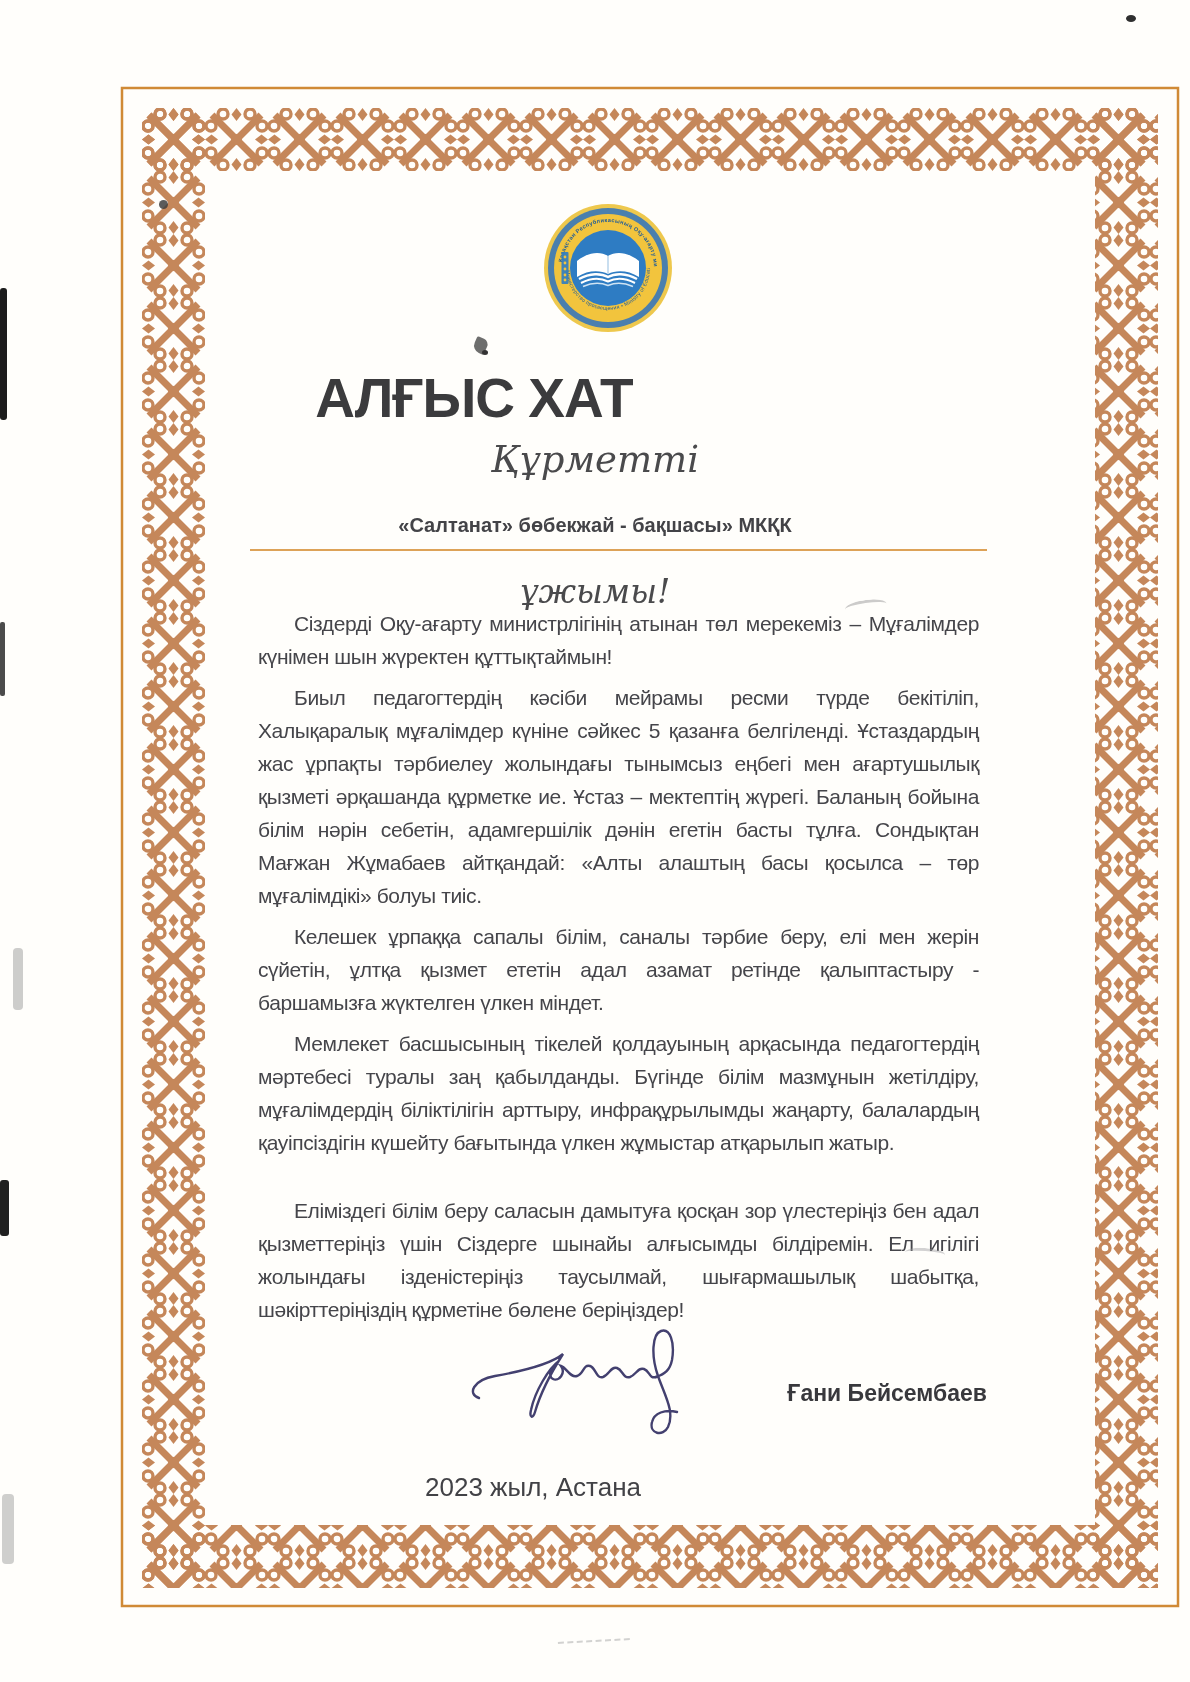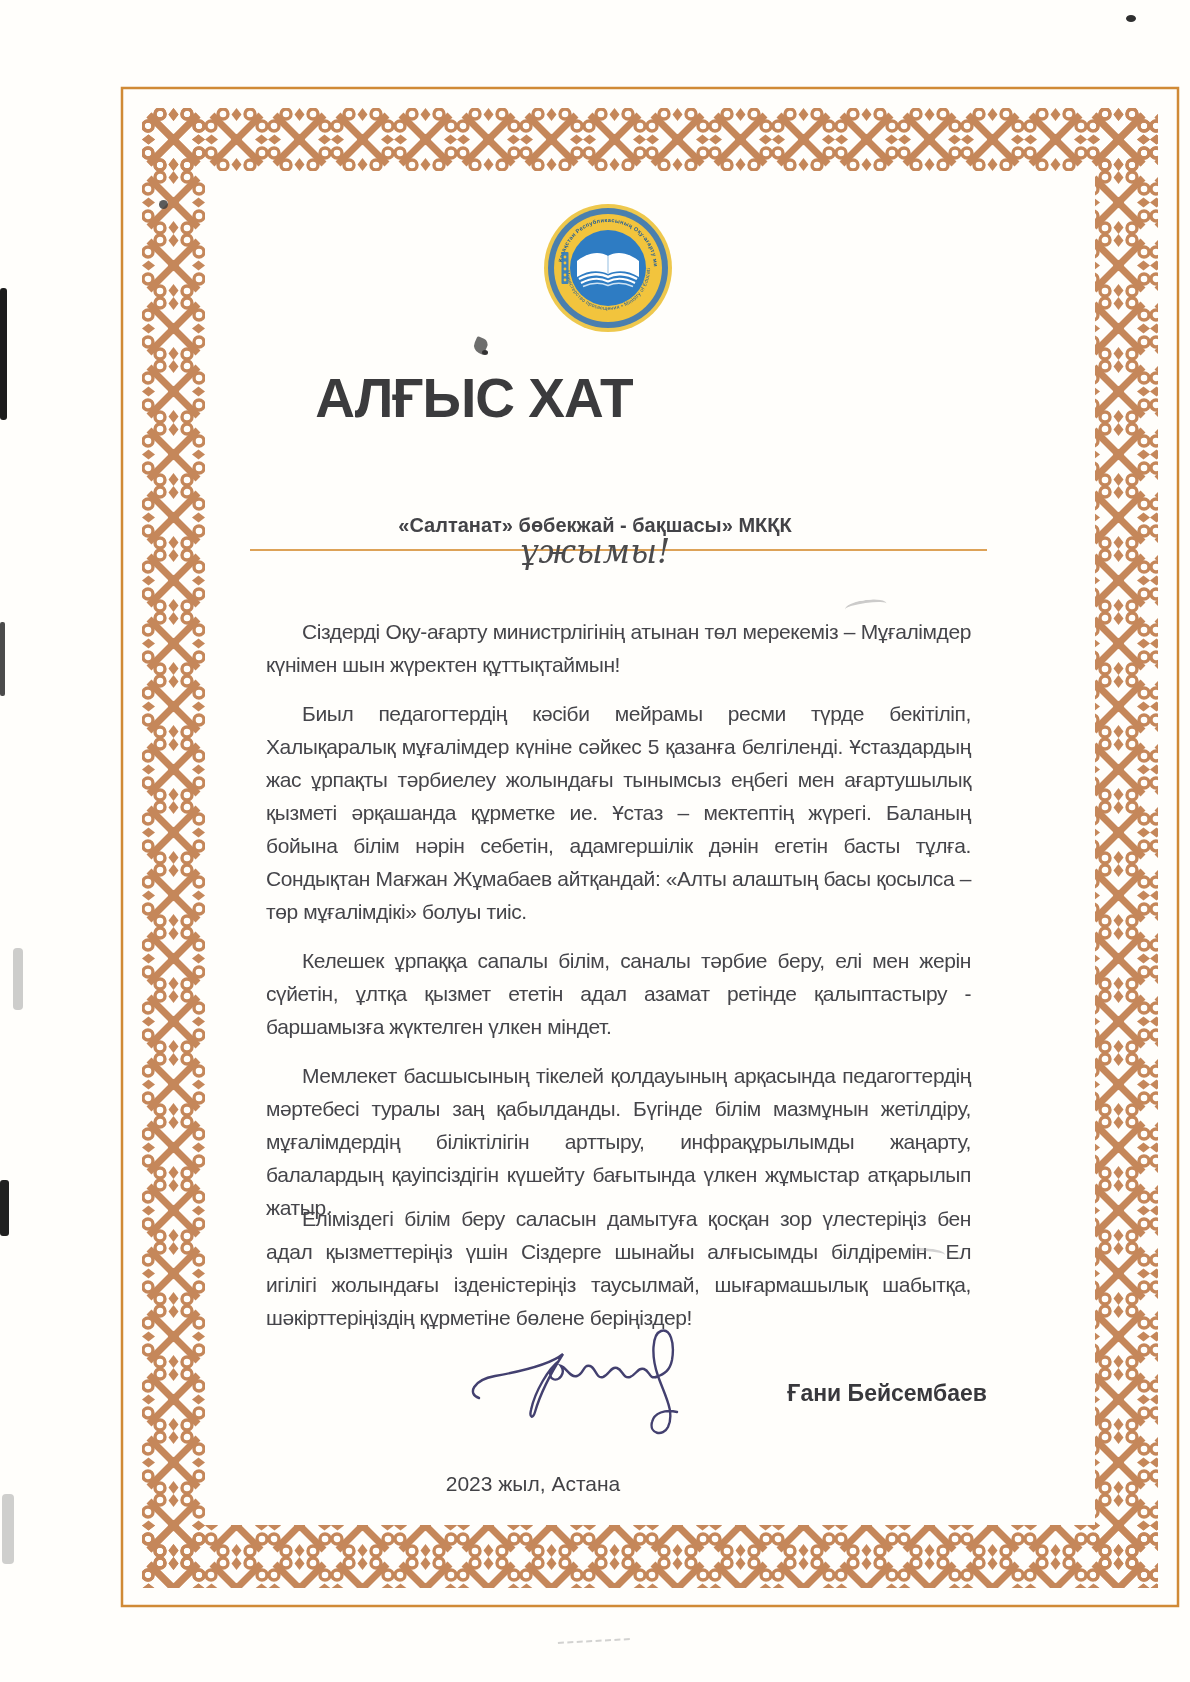--- a/index.html
+++ b/index.html
@@ -20,39 +20,39 @@
   .script{
     font-family:"DejaVu Serif","Liberation Serif",serif;
     font-style:italic;color:#4a4a4c;
   }
   .salutation{position:absolute;left:0;top:438px;width:1190px;text-align:center;font-size:37px;}
   .recipient{
     position:absolute;left:0;top:514px;width:1190px;text-align:center;
     font-weight:600;font-size:20px;color:#434347;
   }
   .recipient-rule{position:absolute;left:250px;top:549px;width:737px;height:2px;background:#dda257;}
-  .collective{position:absolute;left:0;top:532px;width:1190px;text-align:center;font-size:33px;}
+  .collective{position:absolute;left:0;top:572px;width:1190px;text-align:center;font-size:33px;}
   .bodytext{
     position:absolute;left:250px;top:599px;width:737px;
     font-size:21px;line-height:33px;text-align:justify;color:#45454a;
     letter-spacing:-0.4px;
   }
-  .bodytext p{margin:16px;text-indent:36px;}
+  .bodytext p{margin:8px;text-indent:36px;}
   .colleagues{position:absolute;left:0;top:1136px;width:1190px;text-align:center;font-size:31px;font-weight:600;}
   .bodytext2{top:1186px;}
   .closing{
     position:absolute;left:250px;top:1356px;font-size:23px;font-weight:bold;
     color:#38383c;line-height:34px;
   }
   .minister-name{
     position:absolute;left:700px;top:1380px;width:287px;text-align:right;
     font-size:23px;font-weight:bold;color:#38383c;
   }
   .signature{position:absolute;left:465px;top:1328px;width:270px;height:120px;}
-  .footer{position:absolute;left:0;top:1472px;width:1066px;text-align:center;font-size:21px;color:#424246;}
+  .footer{position:absolute;left:0;top:1472px;width:1066px;text-align:center;font-size:26px;color:#424246;}
   
   .art{position:absolute;pointer-events:none;}
   .a-edge1{left:0;top:288px;width:7px;height:132px;background:#1c1c1c;border-radius:3px;}
   .a-edge2{left:0;top:622px;width:5px;height:74px;background:#2c2c2c;opacity:.85;border-radius:2px;}
   .a-edge3{left:13px;top:948px;width:10px;height:62px;background:#9b9b9b;opacity:.5;border-radius:4px;}
   .a-edge4{left:0;top:1180px;width:9px;height:56px;background:#202020;border-radius:3px;}
   .a-edge5{left:2px;top:1494px;width:12px;height:70px;background:#a8a8a8;opacity:.55;border-radius:4px;}
   .a-dot-tr{left:1126px;top:15px;width:10px;height:7px;background:#2f2f2f;border-radius:50%;}
   .a-smudge-title{left:474px;top:338px;width:13px;height:15px;background:#4a4a4a;opacity:.8;border-radius:2px 6px 2px 8px;transform:rotate(24deg);}
   .a-smudge-title2{left:482px;top:350px;width:6px;height:5px;background:#333;border-radius:50%;}
@@ -126,20 +126,21 @@
     <g>
       <path d="M34 58 C 45 49 57 48 65 53 C 73 48 85 49 96 58 L 96 74 C 85 67 73 67 65 71 C 57 67 45 67 34 74 Z" fill="#ffffff"></path>
       <path d="M65 53 L 65 71" stroke="#bcd6ec" stroke-width="1.6"></path>
       <path d="M36 76 C 47 70 58 70 65 74 C 72 70 83 70 94 76" stroke="#ffffff" stroke-width="2.4" fill="none"></path>
       <path d="M38 80 C 48 75 58 75 65 78.5 C 72 75 82 75 92 80" stroke="#ffffff" stroke-width="2" fill="none"></path>
       <path d="M40 83.5 C 49 79.5 58 79.5 65 82.5 C 72 79.5 81 79.5 90 83.5" stroke="#cfe3f3" stroke-width="1.6" fill="none"></path>
     </g>
   </svg>
 
   <div class="title">АЛҒЫС ХАТ</div>
+  <div class="salutation script">Құрметті</div>
   <div class="recipient">«Салтанат» бөбекжай - бақшасы» МКҚК</div>
   <div class="recipient-rule"></div>
   <div class="collective script">ұжымы!</div>
 
   <div class="bodytext">
     <p>Сіздерді Оқу-ағарту министрлігінің атынан төл мерекеміз – Мұғалімдер күнімен шын жүректен құттықтаймын!</p>
     <p>Биыл педагогтердің кәсіби мейрамы ресми түрде бекітіліп, Халықаралық мұғалімдер күніне сәйкес 5 қазанға белгіленді. Ұстаздардың жас ұрпақты тәрбиелеу жолындағы тынымсыз еңбегі мен ағартушылық қызметі әрқашанда құрметке ие. Ұстаз – мектептің жүрегі. Баланың бойына білім нәрін себетін, адамгершілік дәнін егетін басты тұлға. Сондықтан Мағжан Жұмабаев айтқандай: «Алты алаштың басы қосылса – төр мұғалімдікі» болуы тиіс.</p>
     <p>Келешек ұрпаққа сапалы білім, саналы тәрбие беру, елі мен жерін сүйетін, ұлтқа қызмет ететін адал азамат ретінде қалыптастыру - баршамызға жүктелген үлкен міндет.</p>
     <p>Мемлекет басшысының тікелей  қолдауының арқасында педагогтердің мәртебесі туралы заң  қабылданды. Бүгінде  білім мазмұнын жетілдіру, мұғалімдердің біліктілігін арттыру, инфрақұрылымды жаңарту, балалардың қауіпсіздігін күшейту бағытында үлкен жұмыстар атқарылып жатыр.</p>
   </div>

